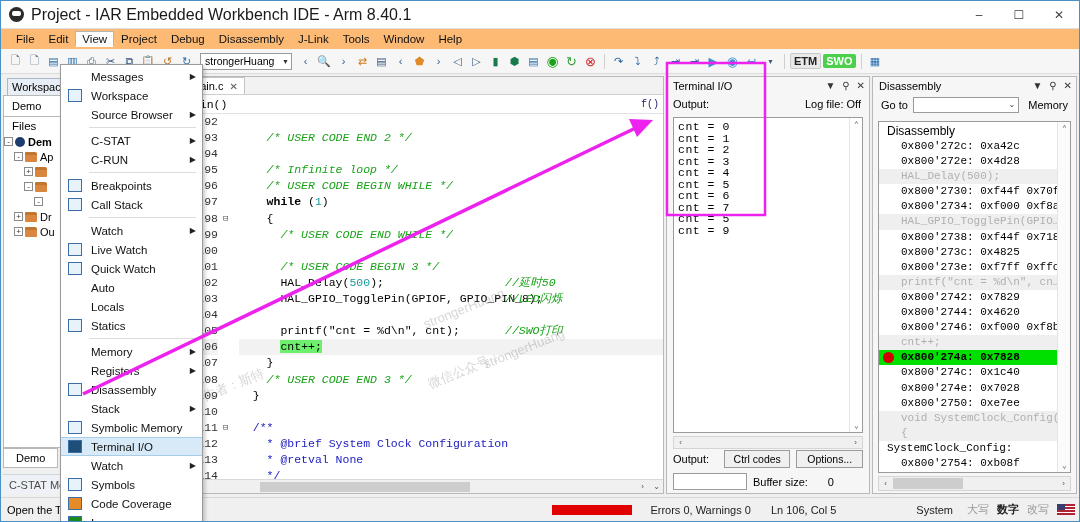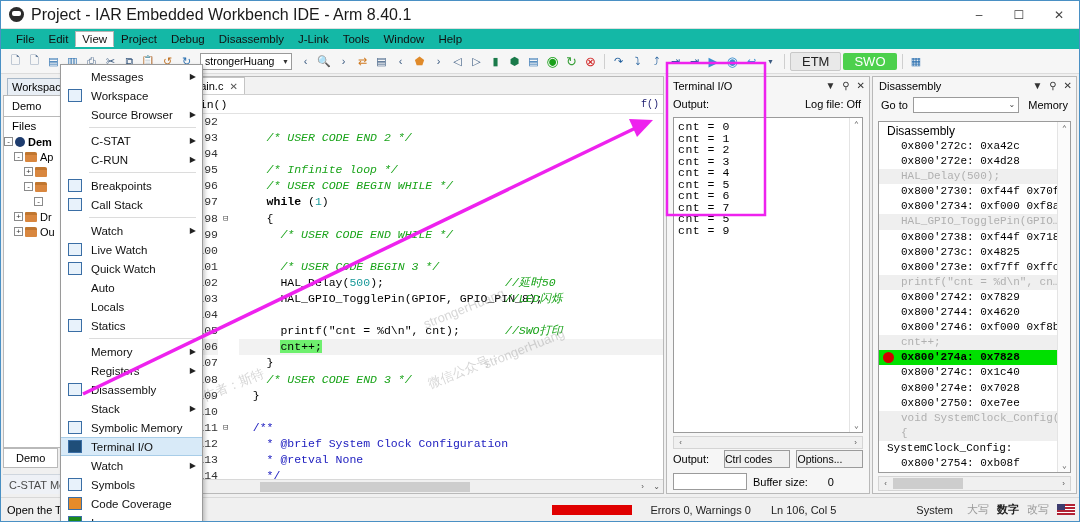--- a/index.html
+++ b/index.html
@@ -33,42 +33,42 @@
     content:""; position:absolute; left:3px; top:4px; width:9px;height:5px;
     background:#fff; border-radius:2px;
   }
   .titlebar .ttl { font-size:16px; color:#1a1a1a; }
   .wbtns { position:absolute; right:0; top:0; height:28px; display:flex; }
   .wbtn { width:40px; height:28px; display:flex; align-items:center; justify-content:center;
           font-size:12px; color:#444; }
 
   
   .menubar {
-    height:20px; background:#14b8a6; display:flex; align-items:center;
+    height:20px; background:#fdba74; display:flex; align-items:center;
     padding-left:8px; font-size:11.5px;
   }
   .menubar .mi { padding:2px 7px; color:#111; }
   .menubar .mi.active { background:#fdfdfd; border:1px solid #b5b5b5; border-bottom:1px solid #fdfdfd; padding:1px 6px; position:relative; z-index:60;}
 
   
   .toolbar {
     height:25px; background:#f6f6f6; display:flex; align-items:center;
     padding-left:6px; gap:2px; border-bottom:1px solid #dcdcdc;
   }
   .tbi { width:17px; height:17px; display:inline-flex; align-items:center; justify-content:center;
          font-size:11px; color:#3a5a80; flex:none;}
   .sep { width:1px; height:15px; background:#cfcfcf; margin:0 3px; flex:none;}
   .combo {
     height:17px; width:92px; background:#fff; border:1px solid #9a9a9a;
     display:flex; align-items:center; padding:0 2px 0 4px; font-size:10.5px; margin:0 3px;
     justify-content:space-between; flex:none;
   }
   .combo .cv { overflow:hidden; white-space:nowrap; }
   .combo .ca { font-size:7px; color:#333; }
-  .btnpill { font-size:13px; font-weight:normal; padding:1px 11px; border-radius:2px; flex:none;}
+  .btnpill { font-size:11px; font-weight:bold; padding:1px 3px; border-radius:2px; flex:none;}
 
   
   .body { position:absolute; left:0; top:75px; right:0; bottom:25px; }
 
   
   .workspace { position:absolute; left:2px; top:0; width:176px; bottom:2px; }
   .ws-head { height:19px; display:flex; align-items:flex-end; padding-left:4px; }
   .ws-tab { font-size:11px; padding:2px 8px 2px 4px; background:#e8eef5; border:1px solid #a8b8c8; border-bottom:none;}
   .ws-sub { height:21px; background:#fff; border:1px solid #b9b9b9; border-bottom:none;
             display:flex; align-items:center; padding-left:8px; font-size:11px;}
@@ -130,21 +130,21 @@
              padding:0 8px 0 6px; font-size:11px;}
   .tio-out { position:absolute; left:6px; right:6px; top:40px; bottom:60px; background:#fff;
              border:1px solid #9b9b9b; font-family:"Liberation Mono", monospace; font-size:11.5px;
              padding:3px 0 0 4px; overflow:hidden;}
   .tio-out .oln { height:11.5px; line-height:11.5px; letter-spacing:0.5px;}
   .tio-vscroll{ position:absolute; right:0; top:0; bottom:0; width:13px; background:#fff; border-left:1px solid #e4e4e4;}
   .tio-hscroll{ position:absolute; left:6px; right:6px; bottom:44px; height:13px; background:#f0f0f0;
                 border:1px solid #d4d4d4;}
   .tio-row { position:absolute; left:6px; right:6px; display:flex; align-items:center; gap:6px;}
   .mini-btn{ border:1px solid #9b9b9b; background:#f0f0f0; font-size:10.5px; padding:2px 0;
-             width:68px;}
+             text-align:center; width:68px;}
   .tio-input{ width:74px; height:17px; background:#fff; border:1px solid #9b9b9b;}
 
   
   .disasm { position:absolute; left:871px; top:0; right:2px; bottom:2px; background:#f6f6f6;
             border:1px solid #b9b9b9;}
   .dis-sub { height:21px; display:flex; align-items:center; gap:5px; padding:0 4px 0 8px; font-size:11px;}
   .dis-goto { flex:1; height:16px; background:#fff; border:1px solid #9b9b9b; display:flex;
               align-items:center; justify-content:flex-end; padding-right:3px; font-size:8px; color:#444;}
   .dis-mem { border:1px solid transparent; font-size:11px; padding:0 3px; }
   .dis-body{ position:absolute; left:5px; right:5px; top:44px; bottom:20px; background:#fff;

